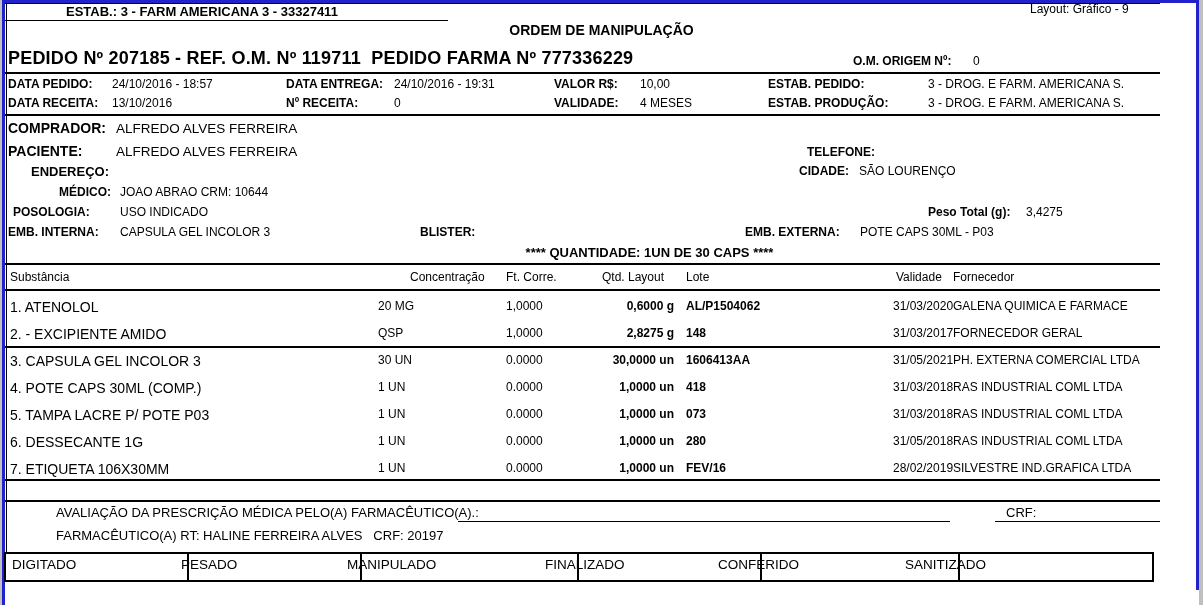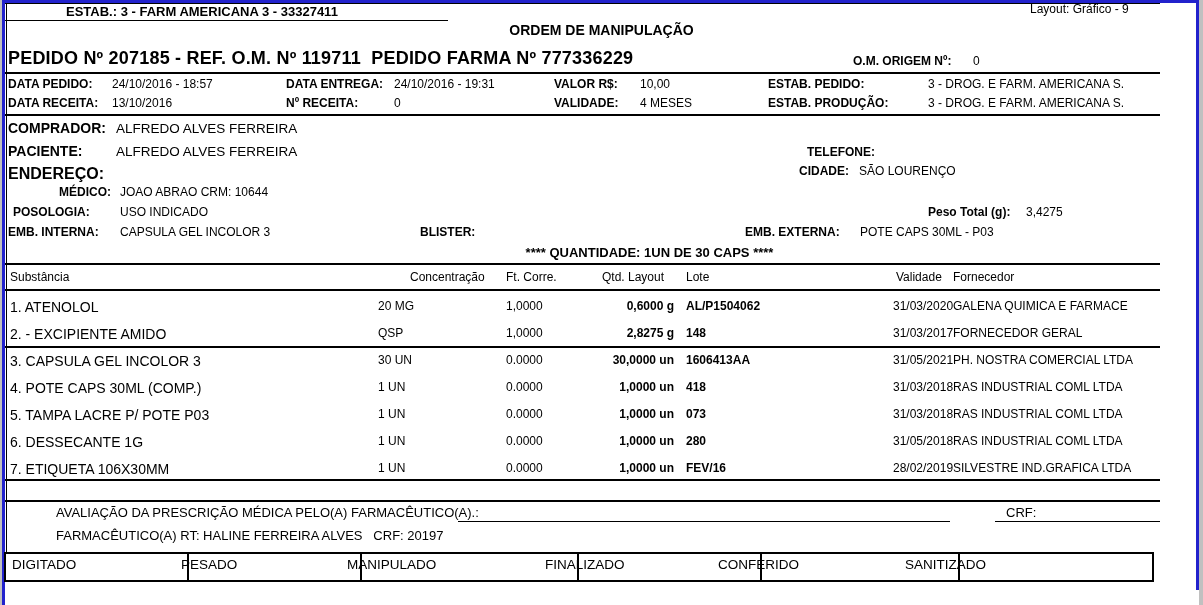--- a/index.html
+++ b/index.html
@@ -8,21 +8,21 @@
     background:#ffffff;color:#000;
     font-family:"Liberation Sans","DejaVu Sans",sans-serif;
     -webkit-font-smoothing:none;
   }
   .abs{position:absolute;white-space:pre;line-height:1.15;}
   .b{font-weight:bold;}
   .hline{position:absolute;background:#000;height:2px;}
   .thin{height:1px;}
   .vline{position:absolute;background:#000;width:1px;}
   .f12{font-size:12px;}
-  .f125{font-size:16px;}
+  .f125{font-size:13px;padding-left:23px;}
   .f13{font-size:13px;padding-left:48px;}
   .f135{font-size:13.5px;}
   .f14{font-size:14px;}
   .f15{font-size:18px;letter-spacing:.2px;}
   
   .edge-gray-l{position:absolute;left:0;top:0;width:2px;height:605px;background:#c0c0c0;}
   .edge-gray-r{position:absolute;left:1199px;top:0;width:4px;height:605px;background:#c0c0c0;}
   .blue-l{position:absolute;left:2px;top:0;width:3px;height:605px;background:#2222cc;}
   .blue-r{position:absolute;left:1196px;top:0;width:3px;height:590px;background:#2222cc;}
   .blue-t{position:absolute;left:2px;top:0;width:1197px;height:3px;background:#2222cc;}
@@ -149,21 +149,21 @@
 
 <div class="hline" style="left:5px;top:346px;width:1155px;"></div>
 
 <div class="trow" style="top:353px;">
   <span class="cell-sub">3. CAPSULA GEL INCOLOR 3</span>
   <span class="cell-conc">30 UN</span>
   <span class="cell-ft">0.0000</span>
   <span class="cell-qtd">30,0000 un</span>
   <span class="cell-lote">1606413AA</span>
   <span class="cell-val">31/05/2021</span>
-  <span class="cell-forn">PH. NOSTRA COMERCIAL LTDA</span>
+  <span class="cell-forn">PH. EXTERNA COMERCIAL LTDA</span>
 </div>
 <div class="trow" style="top:380px;">
   <span class="cell-sub">4. POTE CAPS 30ML (COMP.)</span>
   <span class="cell-conc">1 UN</span>
   <span class="cell-ft">0.0000</span>
   <span class="cell-qtd">1,0000 un</span>
   <span class="cell-lote">418</span>
   <span class="cell-val">31/03/2018</span>
   <span class="cell-forn">RAS INDUSTRIAL COML LTDA</span>
 </div>

